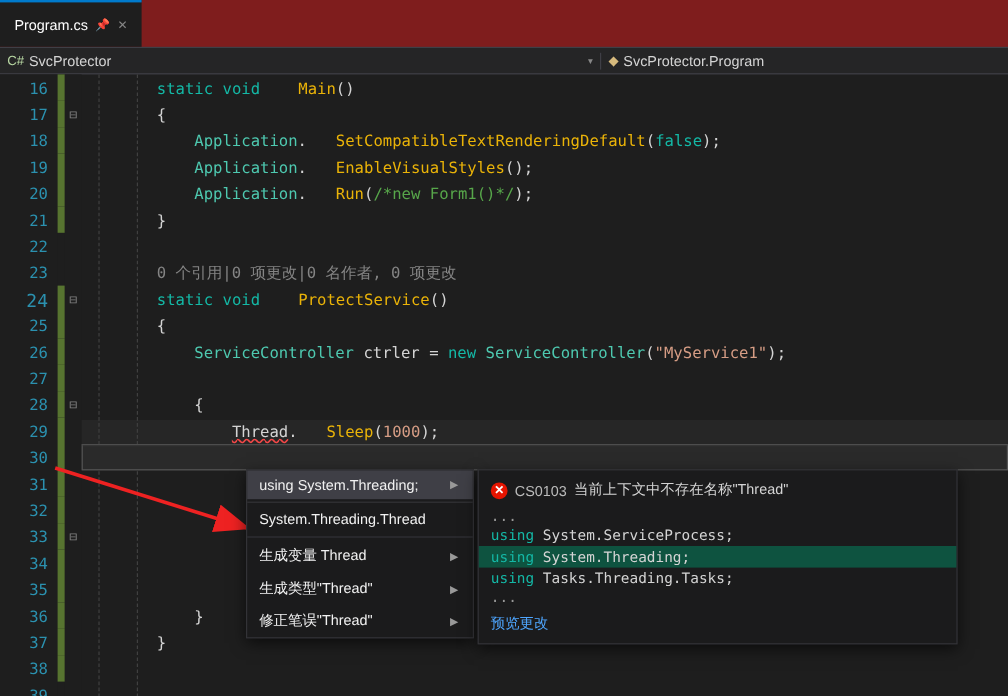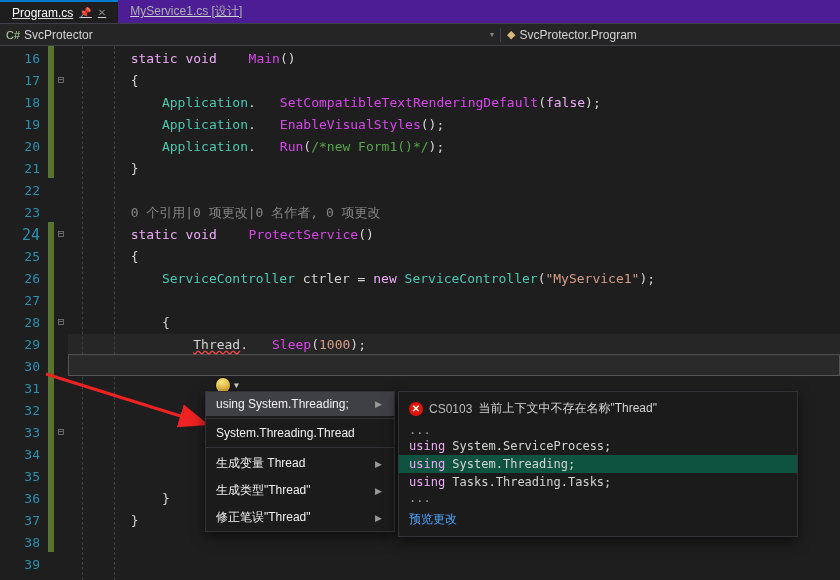--- a/index.html
+++ b/index.html
@@ -7,24 +7,23 @@
   width: 840px; height: 580px;
   background: #1e1e1e;
   font-family: Consolas, monospace;
   font-size: 13px;
   color: #d4d4d4;
   overflow: hidden;
   position: relative;
 }
 .tabs {
   display: flex;
-  background: #4c1d95;
-  height: 24px;
+  background: #7f1d1d;
+  height: 40px;
   border-bottom: 1px solid #3f3f46;
-  text-decoration: underline;
 }
 .tab {
   padding: 3px 12px;
   font-size: 12px;
   color: #b0b0b0;
   display: flex;
   align-items: center;
   gap: 6px;
   font-family: "Segoe UI", sans-serif;
 }
@@ -110,23 +109,23 @@
   border-left: 1px dashed #404040;
 }
 .hl-line {
   position: absolute;
   left: 0; right: 0;
   height: 22px;
   background: #2a2a2a;
   border: 1px solid #555;
 }
 
-.kw { color: #f0abfc; }
+.kw { color: #14b8a6; }
 .type { color: #4ec9b0; }
-.method { color: #d946ef; padding-left: 24px; }
+.method { color: #eab308; padding-left: 24px; }
 .str { color: #d69d85; }
 .comment { color: #57a64a; }
 .punc { color: #d4d4d4; }
 .gray { color: #848484; }
 .err { border-bottom: 2px wavy #f44747; text-decoration: underline wavy #f44747; }
 
 .lightbulb {
   position: absolute;
   width: 14px; height: 14px;
   background: radial-gradient(circle at 40% 30%, #ffe680, #d4a017);
@@ -206,23 +205,20 @@
 .flyout .dots { color: #999; padding: 0 10px; }
 </style>
 </head>
 <body>
 
 <div class="tabs">
   <div class="tab active">
     <span>Program.cs</span>
     <span class="pin">📌</span>
     <span class="close">✕</span>
-  </div>
-  <div class="tab">
-    <span>MyService1.cs [设计]</span>
   </div>
 </div>
 
 <div class="navbar">
   <div class="left">
     <span class="csicon">C#</span>
     <span>SvcProtector</span>
     <span class="dropdown-arrow">▾</span>
   </div>
   <div class="right">

